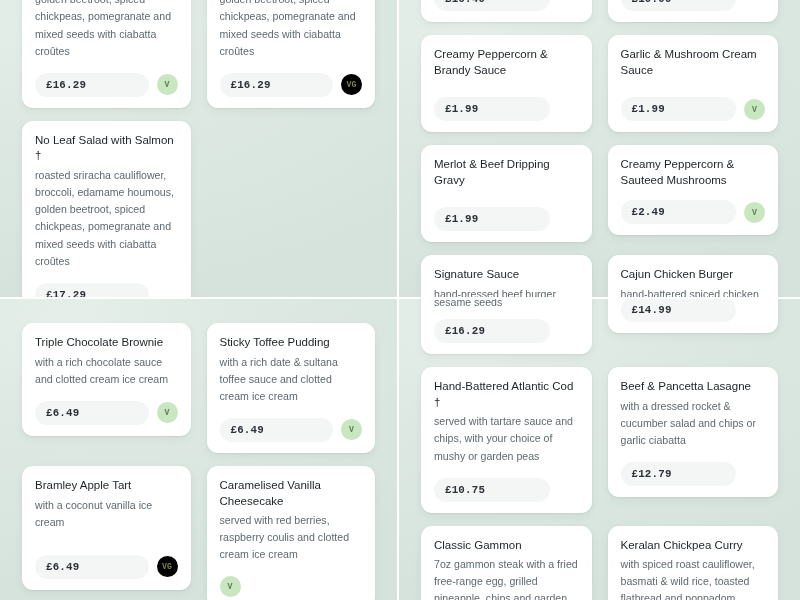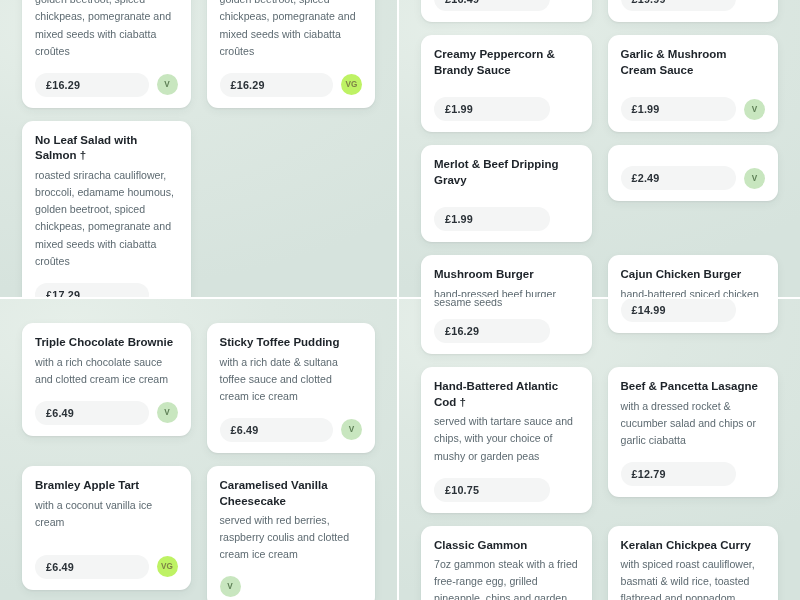--- a/index.html
+++ b/index.html
@@ -49,41 +49,42 @@
     border-radius: 11px;
     padding: 12px 13px 11px 13px;
     box-shadow: 0 1px 2px rgba(40,60,52,.07), 0 3px 10px rgba(40,60,52,.055);
     display: flex;
     flex-direction: column;
     min-height: 0;
   }
 
   .card-title {
     font-size: 11.5px;
-    font-weight: 700;
+    font-weight: 400;
     color: #1d2329;
     line-height: 1.35;
     margin-bottom: 3px;
   }
   .card-desc {
     font-size: 10.6px;
     font-weight: 400;
     color: #5d6a71;
     line-height: 1.62;
     margin-bottom: 4px;
     flex: 1 1 auto;
   }
   .card-desc:empty { margin-bottom: 0; }
 
   .card-foot {
     display: flex;
     align-items: center;
     gap: 8px;
     margin-top: auto;
     padding-top: 9px;
+    font-family: Liberation Mono, monospace;
   }
   .price-pill {
     flex: 1 1 auto;
     background: #f4f5f5;
     border-radius: 999px;
     height: 24px;
     display: flex;
     align-items: center;
     padding: 0 11px;
     font-size: 10.8px;
@@ -96,21 +97,21 @@
     width: 21px; height: 21px;
     border-radius: 50%;
     display: flex;
     align-items: center;
     justify-content: center;
     font-size: 8.2px;
     font-weight: 700;
     letter-spacing: .1px;
   }
   .diet.v  { background: #c8e6bf; color: #5d7f55; }
-  .diet.vg { background: #bef264; color: #7e8347; }
+  .diet.vg { background: #000000; color: #7e8347; }
   .diet.none { visibility: hidden; }
 </style>
 </head>
 <body>
 
 <div id="stage">
 
   <div class="panel col1 row1">
     <div class="panel-inner" style="top:-58px;">
       <div class="grid">
@@ -192,29 +193,30 @@
         <div class="card">
           <div class="card-title">Merlot &amp; Beef Dripping Gravy</div>
           <div class="card-desc"></div>
           <div class="card-foot" style="padding-top:16px;">
             <div class="price-pill">£1.99</div>
             <div class="diet none"></div>
           </div>
         </div>
 
         <div class="card">
+          <div class="card-title">Creamy Peppercorn &amp; Sauteed Mushrooms</div>
           <div class="card-desc"></div>
           <div class="card-foot">
             <div class="price-pill">£2.49</div>
             <div class="diet v">V</div>
           </div>
         </div>
 
         <div class="card">
-          <div class="card-title">Mushroom Burger</div>
+          <div class="card-title">Signature Sauce</div>
           <div class="card-desc">hand-pressed beef burger topped with slow-roasted beef rib braised with Merlot &amp; beef dripping gravy, umami mayo and Irish mature Cheddar</div>
 
         </div>
 
         <div class="card">
           <div class="card-title">Cajun Chicken Burger</div>
           <div class="card-desc">hand-battered spiced chicken fillet, smoked cheese, streaky bacon and white BBQ dip</div>
 
         </div>
 

